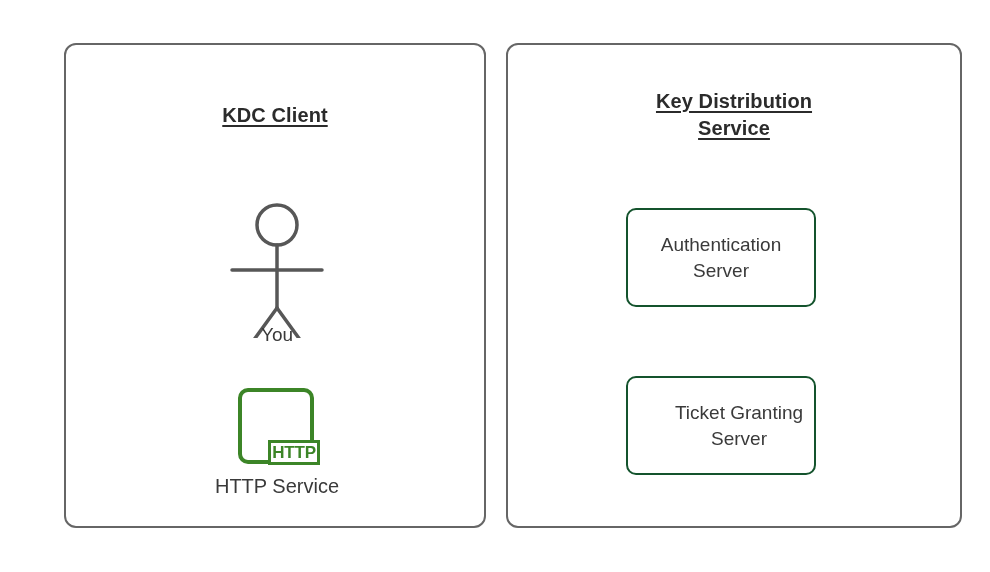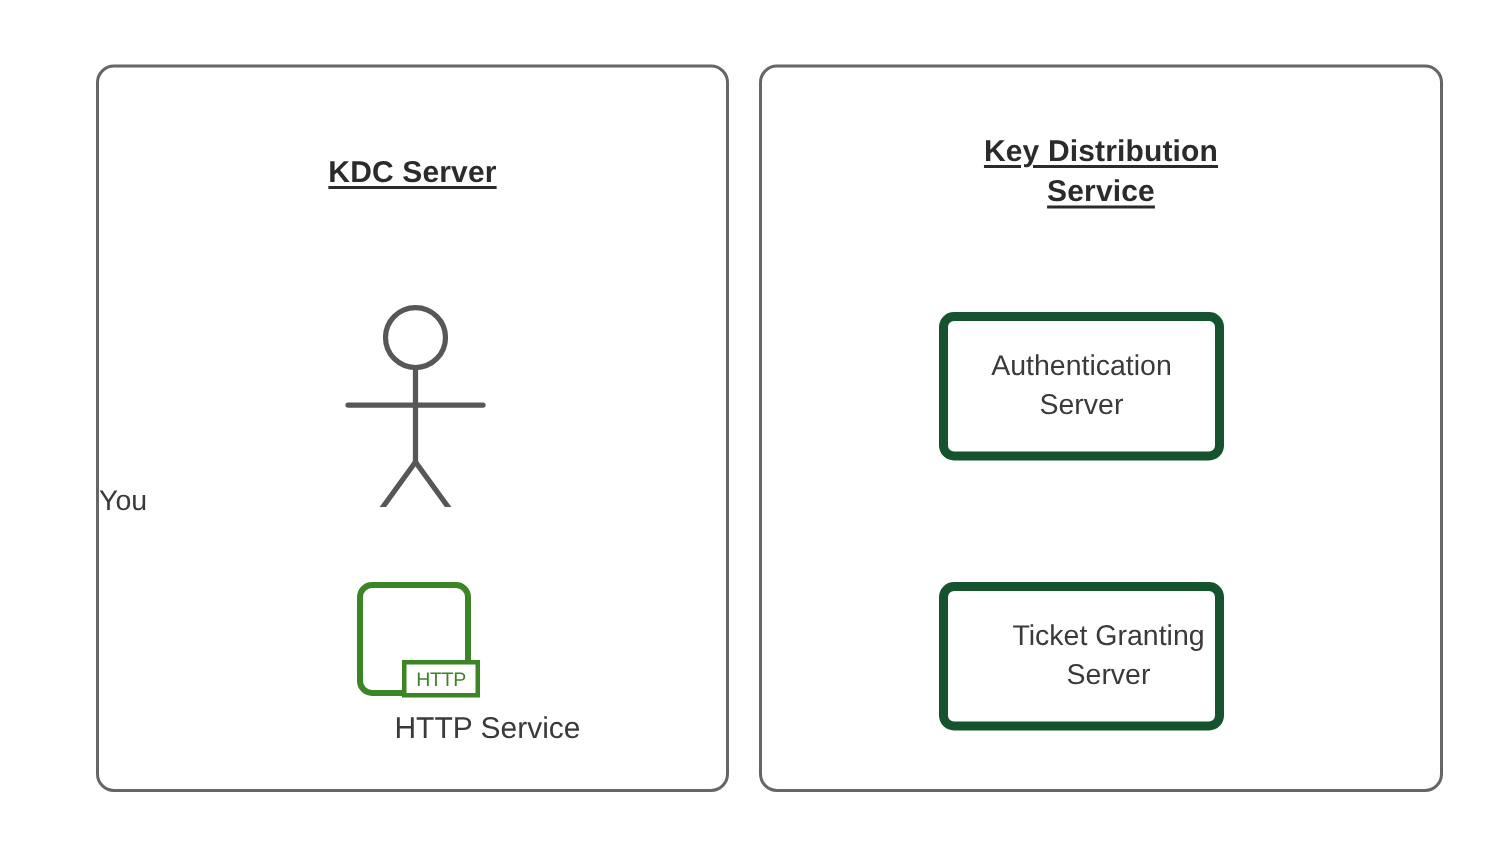--- a/index.html
+++ b/index.html
@@ -74,21 +74,21 @@
     width: 128px;
     height: 175px;
   }
   .actor svg { display: block; }
 
   .actor-label {
     position: absolute;
     left: 0;
     top: 279px;
     width: 422px;
-    text-align: left;
+    text-align: center;
     font-size: 19px;
     color: #3a3a3a;
   }
 
   
   .svc {
     position: absolute;
     left: 164px;
     top: 338px;
     width: 94px;
@@ -108,67 +108,66 @@
   .svc-badge {
     position: absolute;
     left: 38px;
     top: 57px;
     width: 52px;
     height: 25px;
     box-sizing: border-box;
     border: 3px solid #3c8527;
     background: #ffffff;
     color: #3c8527;
-    font-size: 13px;
-    font-weight: normal;
+    font-size: 17px;
+    font-weight: bold;
     line-height: 19px;
     text-align: center;
     letter-spacing: -0.2px;
   }
   .svc-label {
     position: absolute;
     left: 0;
     top: 430px;
     width: 422px;
     text-align: center;
     font-size: 20px;
     color: #3a3a3a;
-    padding-left: 48px;
   }
 
   
   .server-box {
     position: absolute;
     box-sizing: border-box;
     width: 190px;
     height: 99px;
-    border: 6px solid #14532d;
+    border: 2px solid #14532d;
     border-radius: 10px;
     background: #ffffff;
     display: flex;
     align-items: center;
     justify-content: center;
     text-align: center;
     font-size: 19px;
     line-height: 26px;
     color: #3a3a3a;
   }
   .server-box .lbl { display: block; padding: 0 6px; }
   .box-auth { left: 118px; top: 163px; }
-  .box-tgs  { left: 118px; top: 343px; padding-left: 36px; }
+  .box-tgs  { left: 118px; top: 331px; padding-left: 36px; }
 </style>
 </head>
 <body>
 
 <div class="canvas">
 
   <div class="panel panel-client">
 
     <div class="panel-title title-client">
-      <span class="tline">KDC Server</span>
+      <span class="tline">KDC Client</span>
     </div>
 
     <div class="actor">
       <svg width="128" height="175" viewBox="0 0 128 175" xmlns="http://www.w3.org/2000/svg">
         <g fill="none" stroke="#575757" stroke-width="3.5" stroke-linecap="round" stroke-linejoin="round">
           <circle cx="64" cy="62" r="20"></circle>
           <line x1="64" y1="82" x2="64" y2="145"></line>
           <line x1="19" y1="107" x2="109" y2="107"></line>
           <line x1="64" y1="145" x2="27" y2="196"></line>
           <line x1="64" y1="145" x2="101" y2="196"></line>

